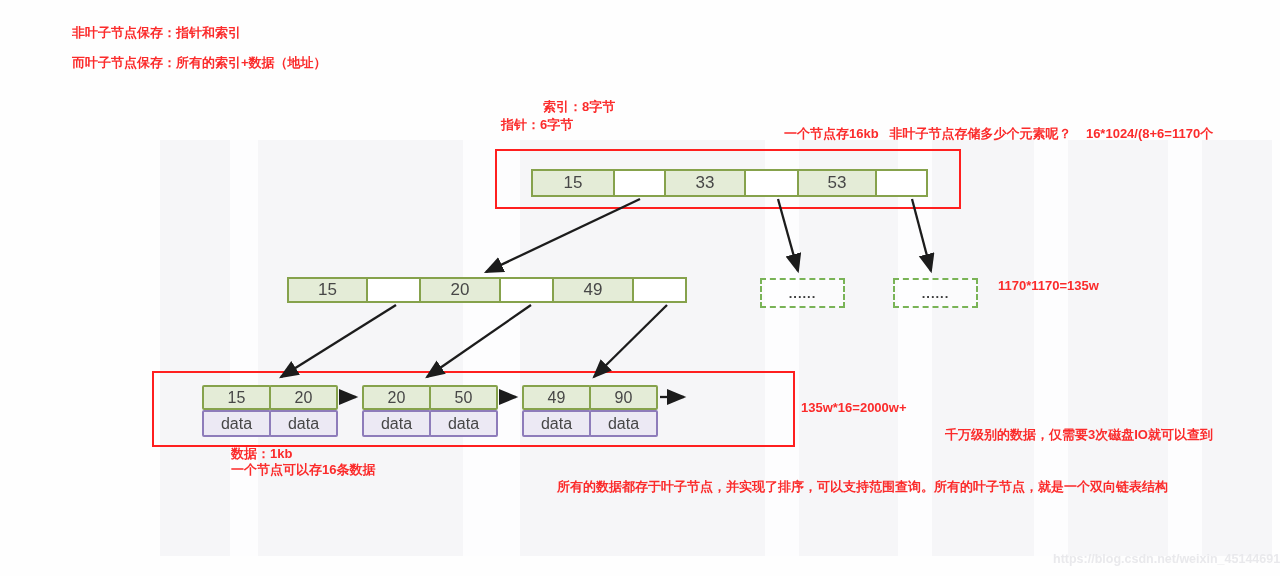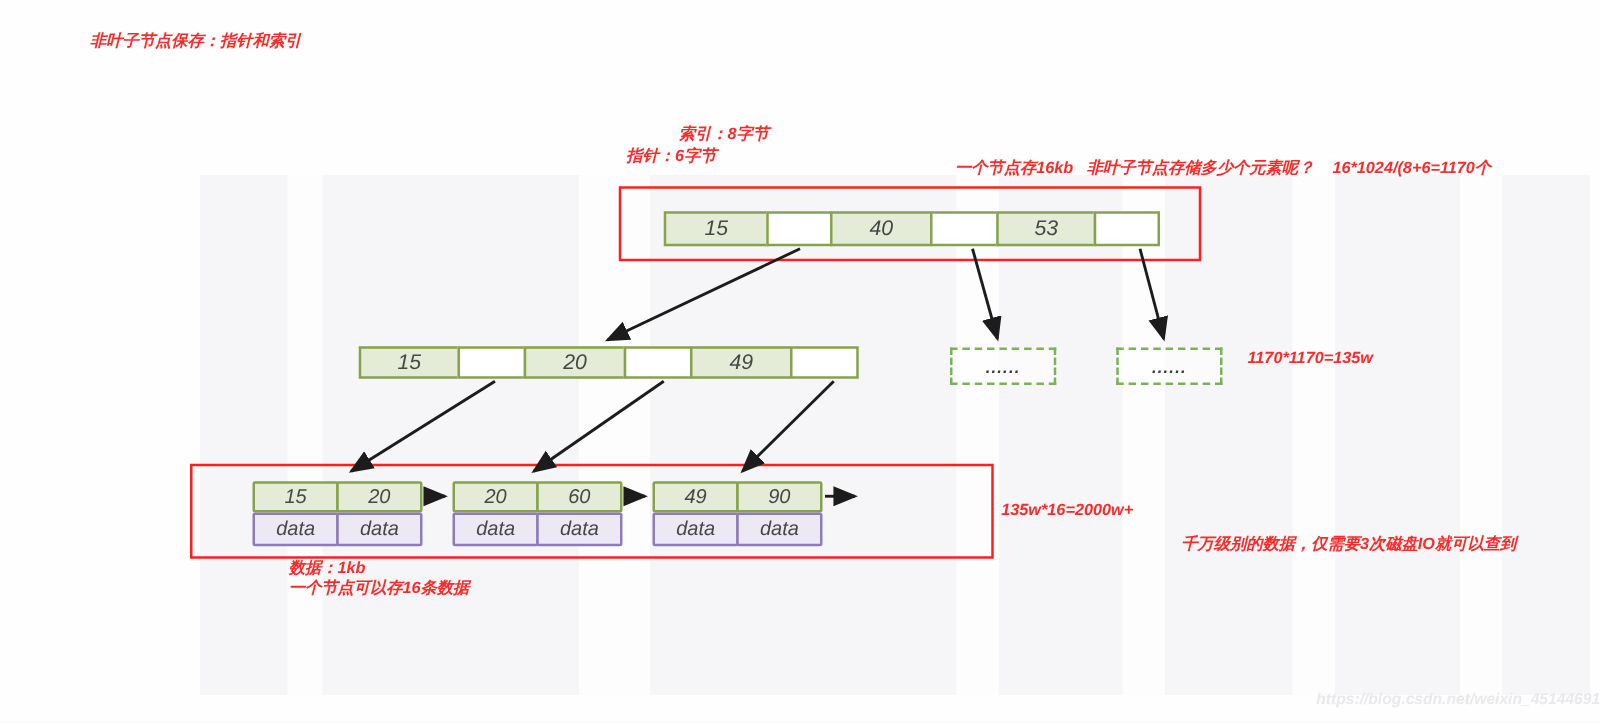--- a/index.html
+++ b/index.html
@@ -1,17 +1,17 @@
 <!DOCTYPE html>
 <html><head>
 <meta charset="utf-8">
 <style>
   html,body{margin:0;padding:0;background:#fff;}
   #stage{position:relative;width:1280px;height:576px;background:#fefefe;
-         font-family:"Liberation Sans",sans-serif;overflow:hidden;font-style:italic;}
+         font-family:"Liberation Sans",sans-serif;overflow:hidden;}
   .gray-zone{position:absolute;left:160px;top:140px;width:1112px;height:416px;
              background:#f6f6f8;}
   .stripe{position:absolute;top:0;height:100%;background:rgba(255,255,255,.8);}
   .red-note{position:absolute;color:#fb2b2b;font-size:13px;font-weight:bold;
             white-space:pre;line-height:17px;}
   .watermark{position:absolute;color:#e9e9ec;font-size:12.5px;font-weight:bold;}
   .red-rect{position:absolute;border:2px solid #ff1f1f;}
   .node{position:absolute;display:flex;}
   .cell{height:28px;box-sizing:border-box;border:2px solid #86a24c;margin-left:-2px;
         display:flex;align-items:center;justify-content:center;
@@ -42,35 +42,36 @@
   <div class="gray-zone">
     <div class="stripe" style="left:70px;width:28px;"></div>
     <div class="stripe" style="left:303px;width:57px;"></div>
     <div class="stripe" style="left:605px;width:34px;"></div>
     <div class="stripe" style="left:738px;width:34px;"></div>
     <div class="stripe" style="left:874px;width:34px;"></div>
     <div class="stripe" style="left:1008px;width:34px;"></div>
   </div>
 
   <div class="red-note" style="left:72px;top:24px;">非叶子节点保存：指针和索引</div>
+  <div class="red-note" style="left:72px;top:54px;">而叶子节点保存：所有的索引+数据（地址）</div>
 
   <div class="red-note" style="left:543px;top:98px;">索引：8字节</div>
   <div class="red-note" style="left:501px;top:116px;">指针：6字节</div>
-  <div class="red-note" style="left:764px;top:125px;">一个节点存16kb   非叶子节点存储多少个元素呢？    16*1024/(8+6=1170个</div>
+  <div class="red-note" style="left:784px;top:125px;">一个节点存16kb   非叶子节点存储多少个元素呢？    16*1024/(8+6=1170个</div>
 
   <div class="red-rect" style="left:495px;top:149px;width:462px;height:56px;"></div>
   <div class="red-rect" style="left:152px;top:371px;width:639px;height:72px;"></div>
 
   <div class="node" style="left:531px;top:169px;">
     <div class="cell key" style="width:84px;">
         <span>15</span>
       </div>
     <div class="cell ptr" style="width:53px;"></div>
     <div class="cell key" style="width:82px;">
-        <span>40</span>
+        <span>33</span>
       </div>
     <div class="cell ptr" style="width:55px;"></div>
     <div class="cell key" style="width:80px;">
         <span>53</span>
       </div>
     <div class="cell ptr" style="width:53px;"></div>
   </div>
 
   <div class="node lvl2" style="left:287px;top:277px;">
     <div class="cell key" style="width:81px;">
@@ -112,21 +113,21 @@
           <span>data</span>
         </div>
       </div>
   </div>
   <div class="leaf" style="left:362px;top:385px;">
     <div class="row">
         <div class="kcell">
           <span>20</span>
         </div>
         <div class="kcell">
-          <span>60</span>
+          <span>50</span>
         </div>
       </div>
     <div class="row">
         <div class="dcell">
           <span>data</span>
         </div>
         <div class="dcell">
           <span>data</span>
         </div>
       </div>
@@ -147,20 +148,21 @@
         <div class="dcell">
           <span>data</span>
         </div>
       </div>
   </div>
 
   <div class="red-note" style="left:231px;top:445px;">数据：1kb</div>
   <div class="red-note" style="left:231px;top:461px;">一个节点可以存16条数据</div>
   <div class="red-note" style="left:801px;top:399px;">135w*16=2000w+</div>
   <div class="red-note" style="left:945px;top:426px;">千万级别的数据，仅需要3次磁盘IO就可以查到</div>
+  <div class="red-note" style="left:557px;top:478px;">所有的数据都存于叶子节点，并实现了排序，可以支持范围查询。所有的叶子节点，就是一个双向链表结构</div>
 
   <div class="watermark" style="left:1053px;top:552px;">https://blog.csdn.net/weixin_45144691</div>
 
   <svg class="overlay" width="1280" height="578">
     <defs>
       <marker id="ah" markerWidth="9" markerHeight="8" refX="7.5" refY="3.5" orient="auto">
         <path d="M0,0 L8.5,3.5 L0,7 Z" fill="#1c1c1c"></path>
       </marker>
     </defs>
     <g stroke="#1c1c1c" stroke-width="2.3" fill="none">

